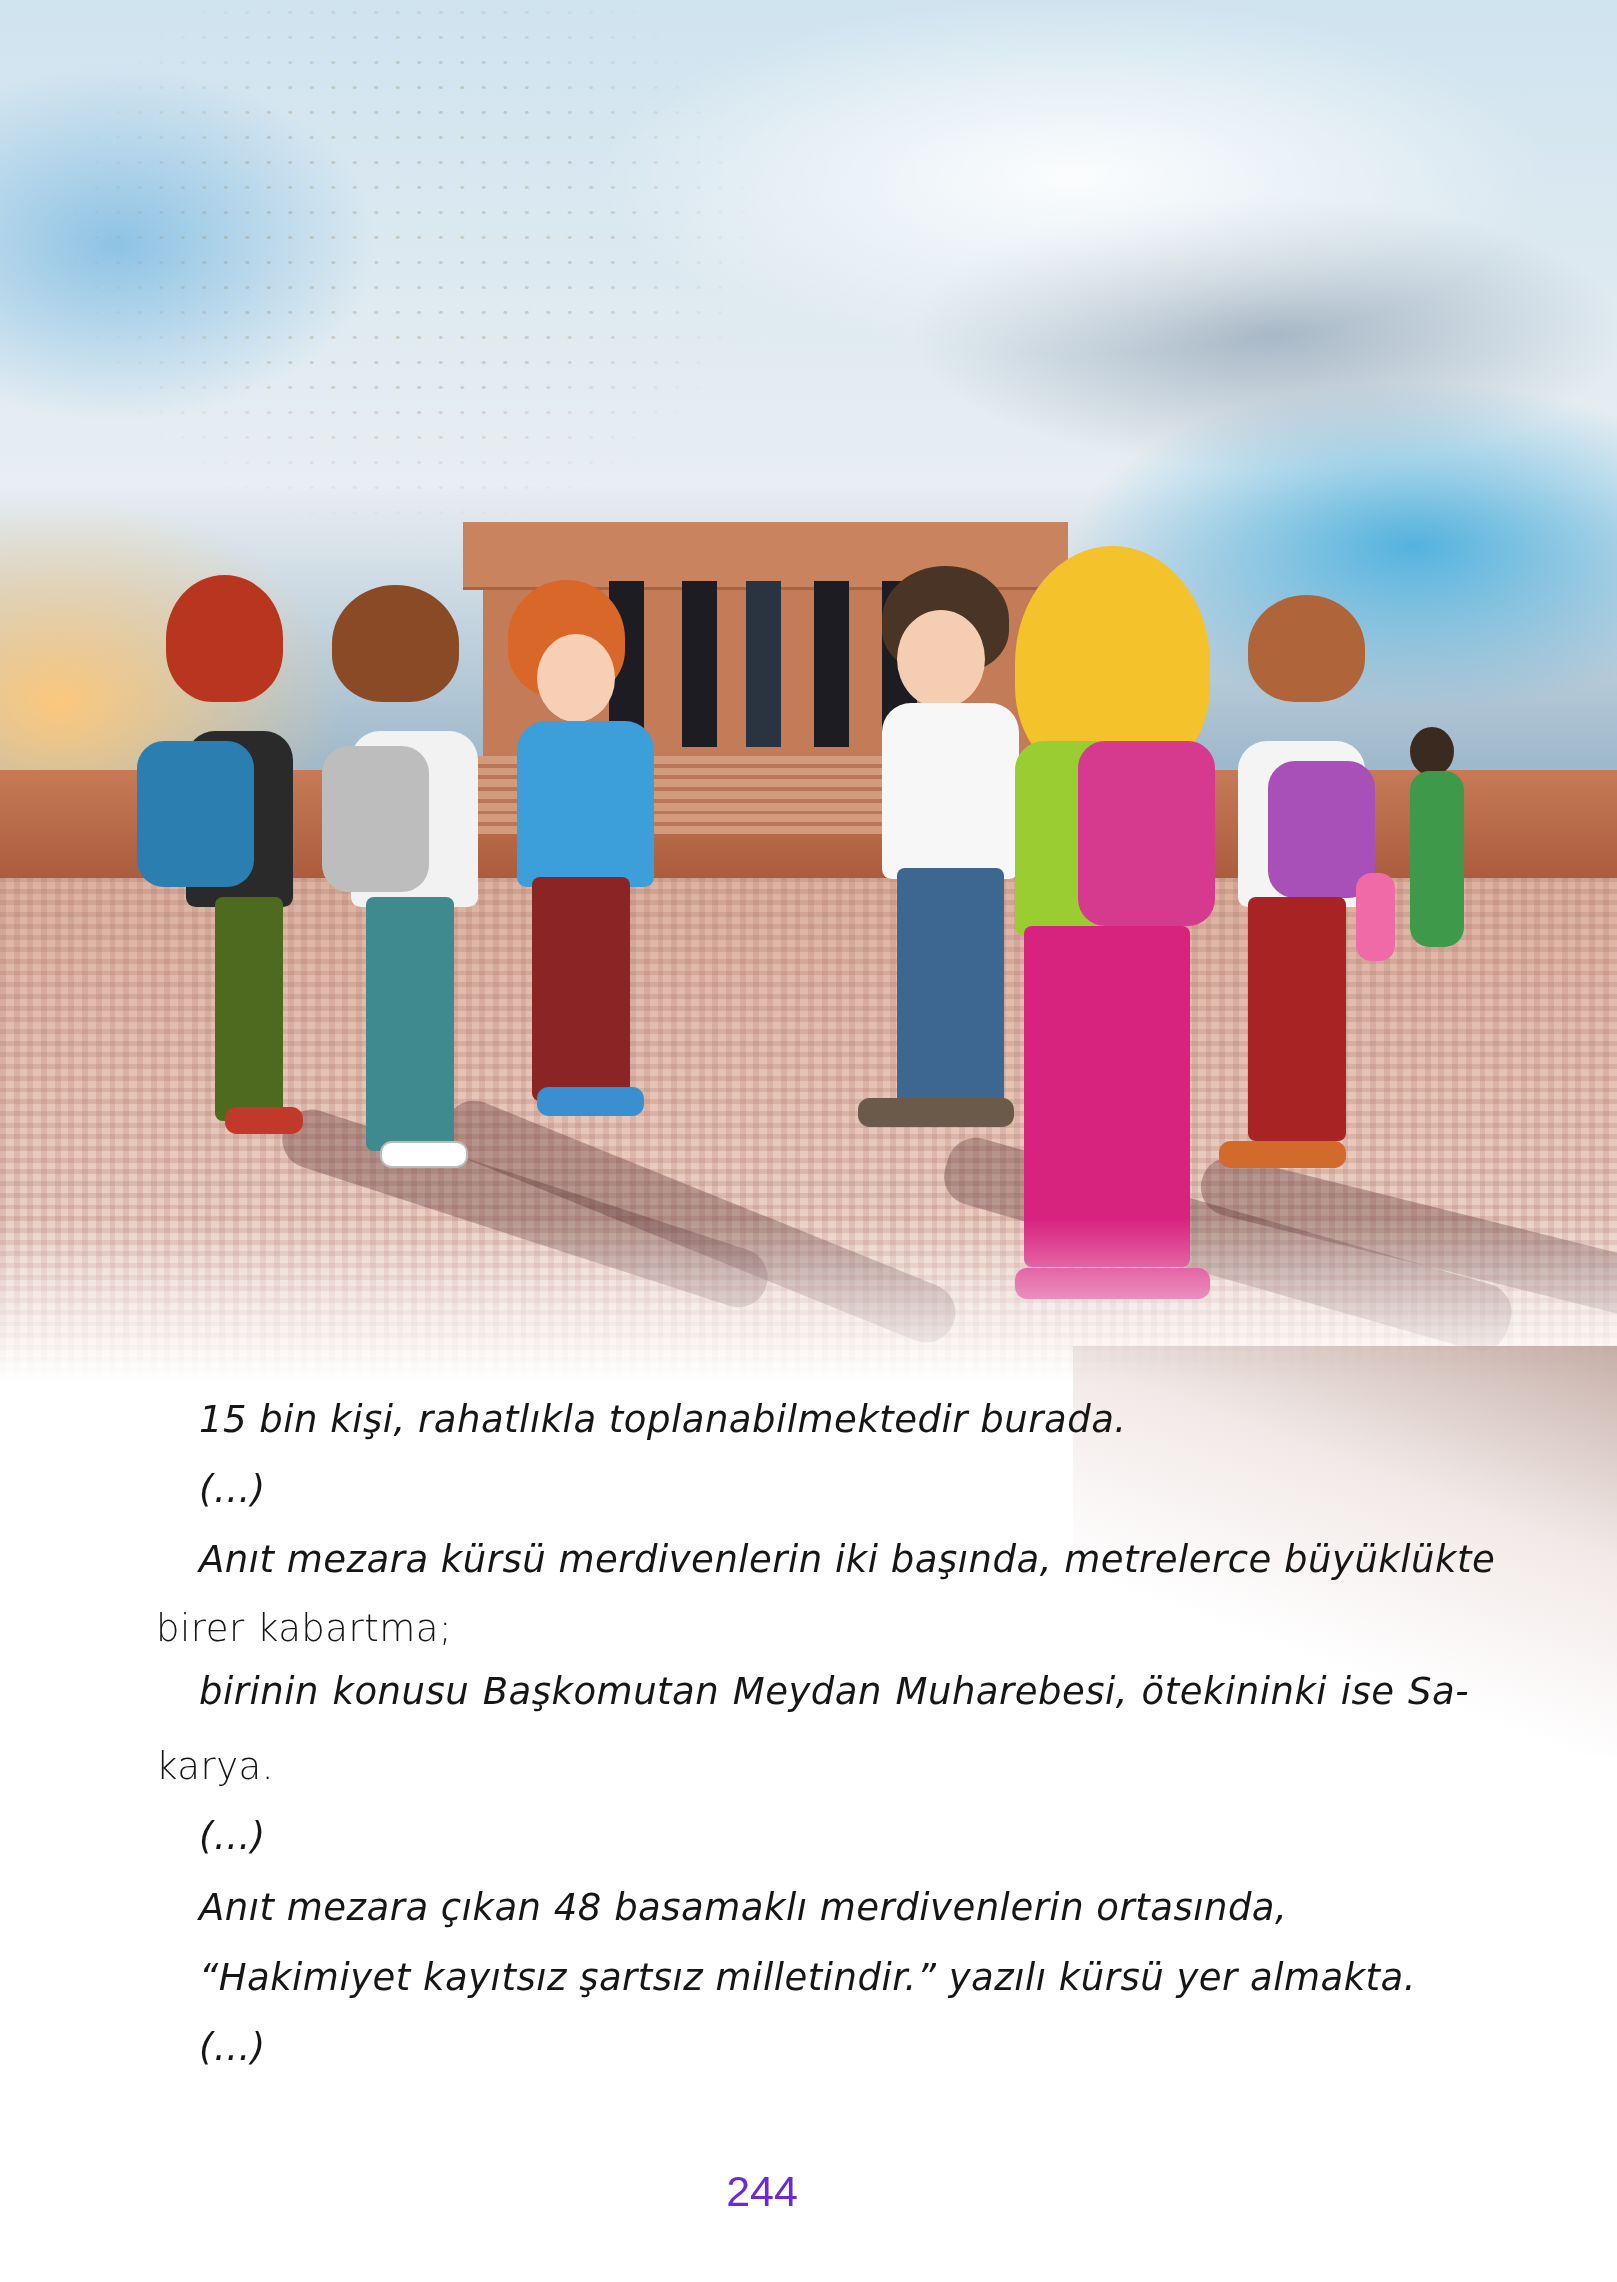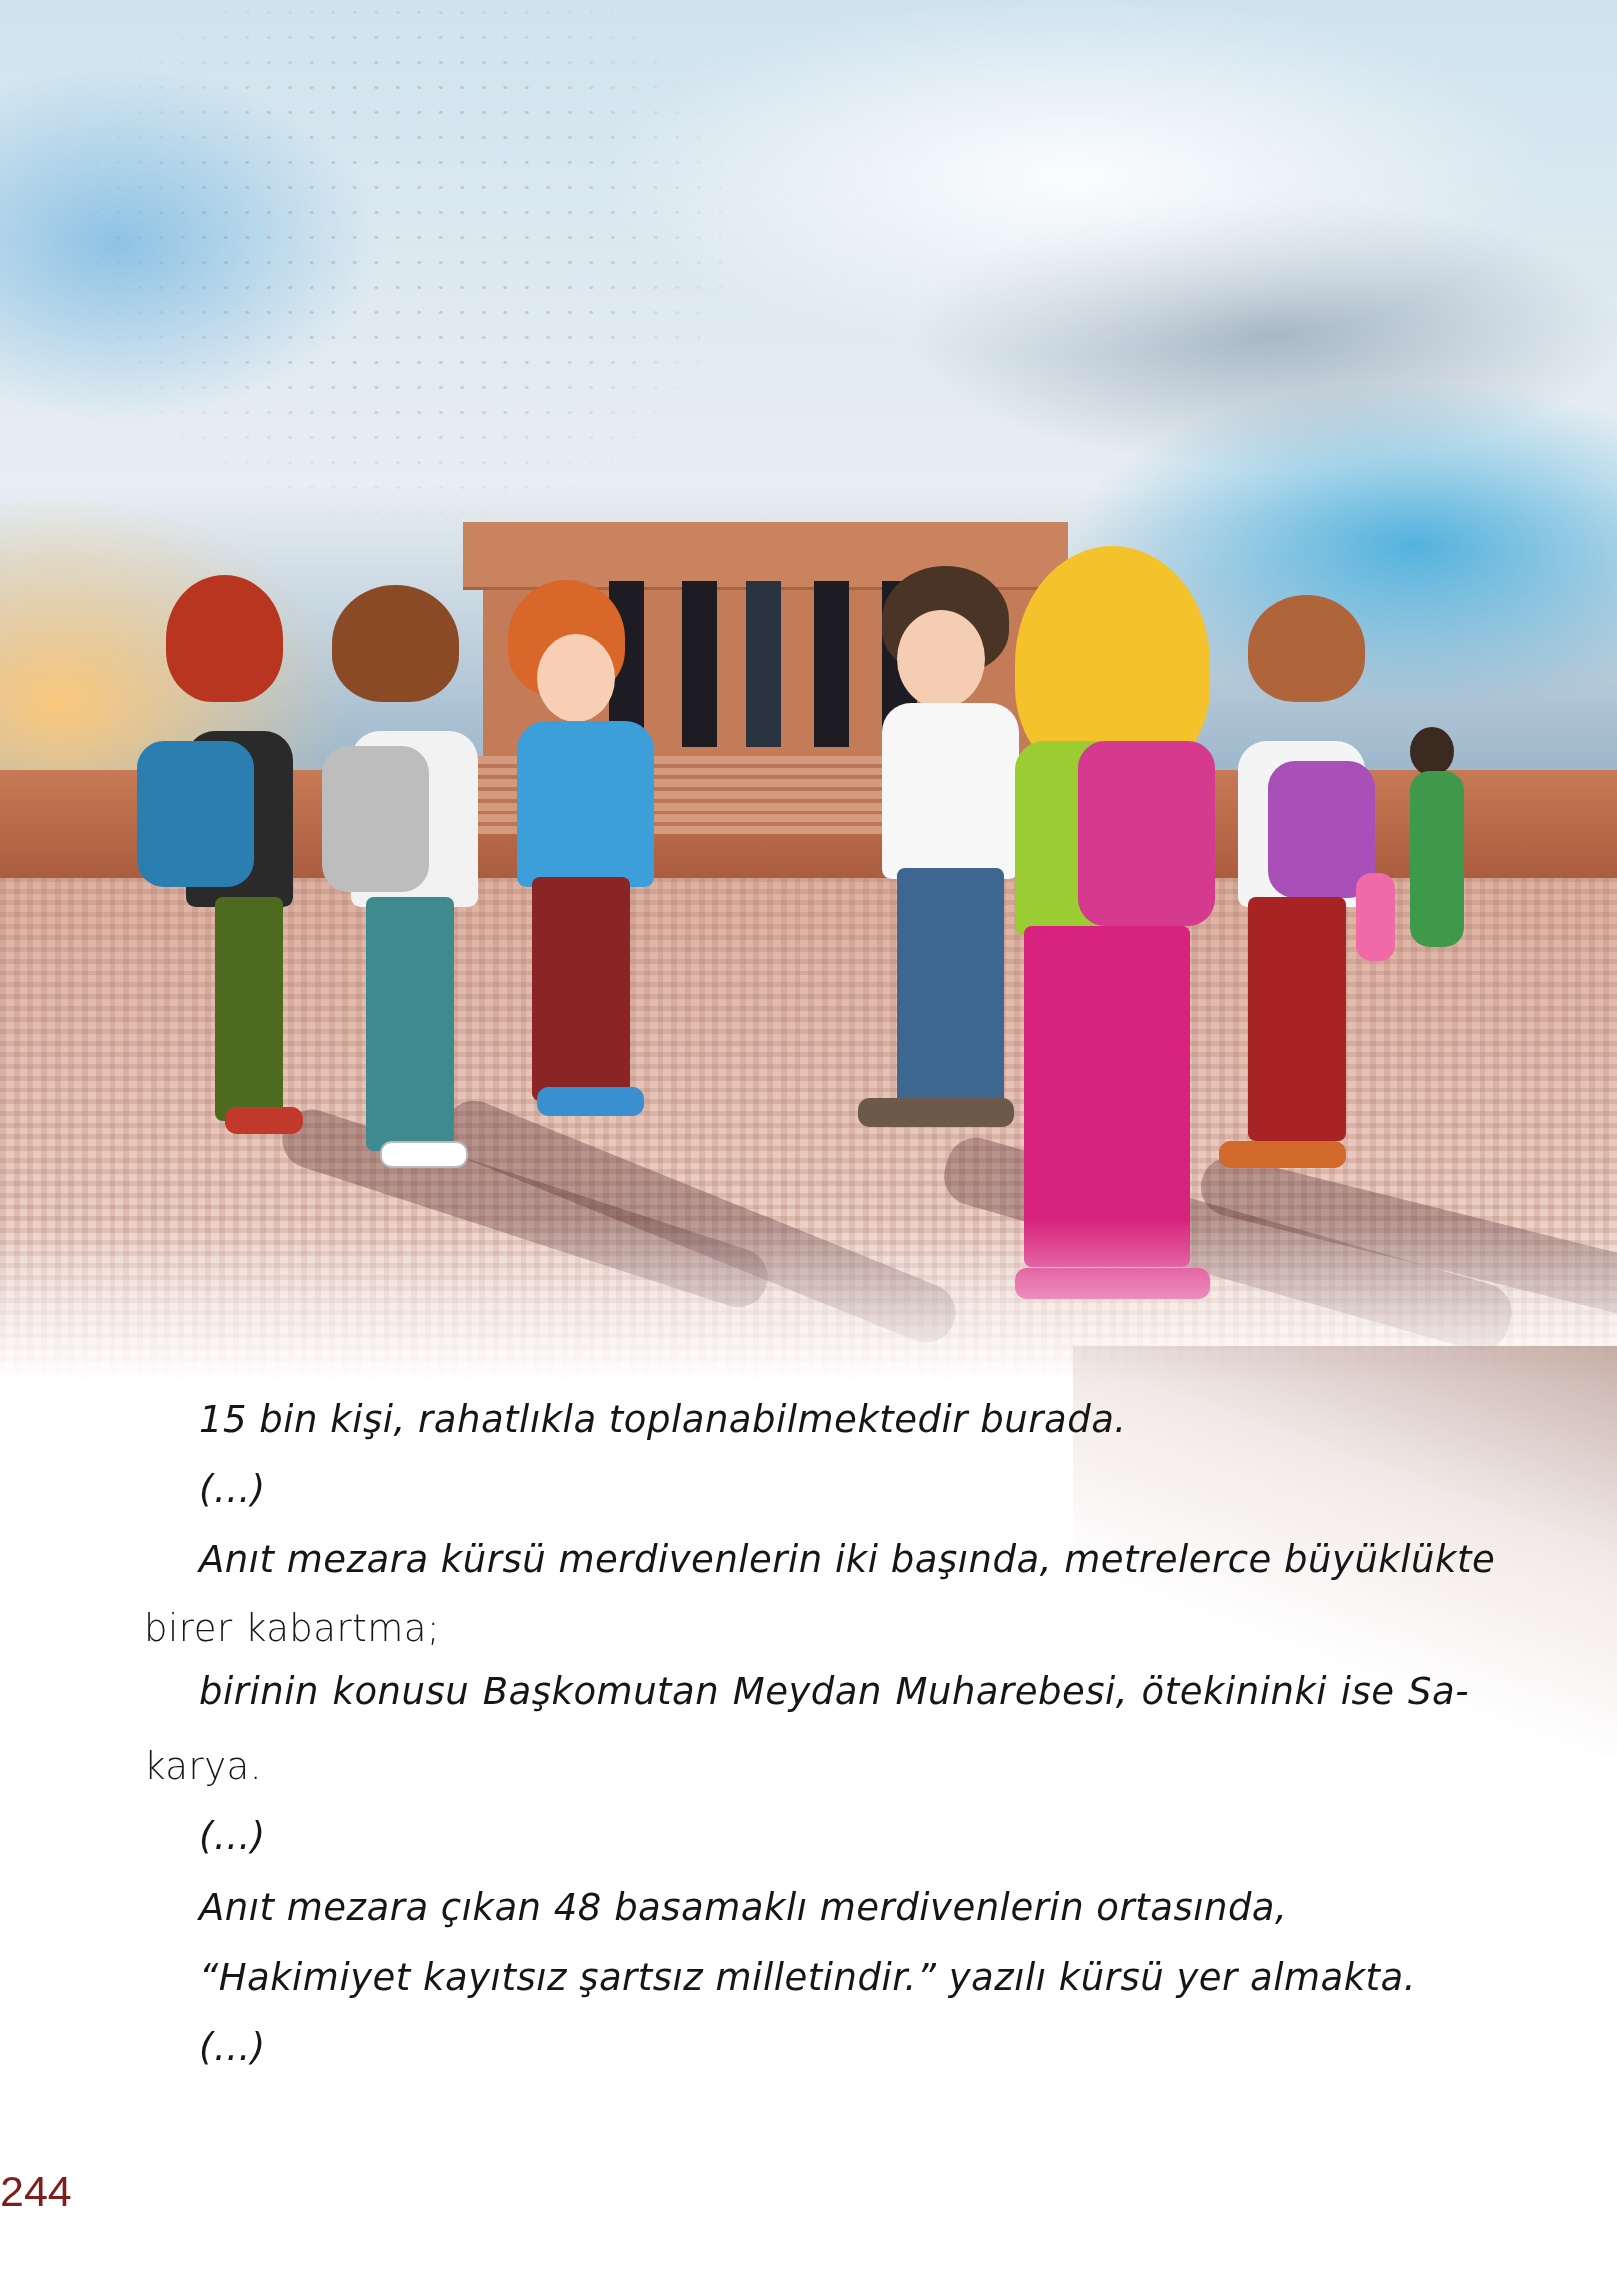--- a/index.html
+++ b/index.html
@@ -64,28 +64,28 @@
       position: absolute; left: 1073px; top: 1346px; width: 545px; height: 410px;
       background:
         linear-gradient(200deg, rgba(180,150,140,0.75) 0%, rgba(220,200,195,0.4) 35%, rgba(255,255,255,0) 70%);
     }
 
     .text-block {
       position: absolute; left: 140px; top: 1395px; width: 1328px;
       font-family: "DejaVu Sans", sans-serif; font-size: 37px; letter-spacing: 0.5px; color: #161616;
       font-weight: 300;
     }
-    .line { position: absolute; left: 4px; white-space: nowrap; height: 49px; line-height: 49px; }
+    .line { position: absolute; left: 16px; white-space: nowrap; height: 49px; line-height: 49px; }
     .indent { left: 59px; font-style: italic; }
     .justify { width: 1328px; text-align: justify; text-align-last: justify; }
     .justify.indent { width: 1270px; }
 
     .page-number {
-      position: absolute; left: 0; width: 1524px; top: 2167px; 
-      font-family: "Liberation Sans", sans-serif; font-size: 43px; color: #7f1d1d;
+      position: absolute; left: 0; width: 1524px; top: 2167px; text-align: center;
+      font-family: "Liberation Sans", sans-serif; font-size: 43px; color: #6d28d9;
     }
   </style>
 </head>
 <body>
 
 <div class="illustration">
   <div class="sky"></div>
   <div class="birds"></div>
   <div class="horizon-wall"></div>
 

